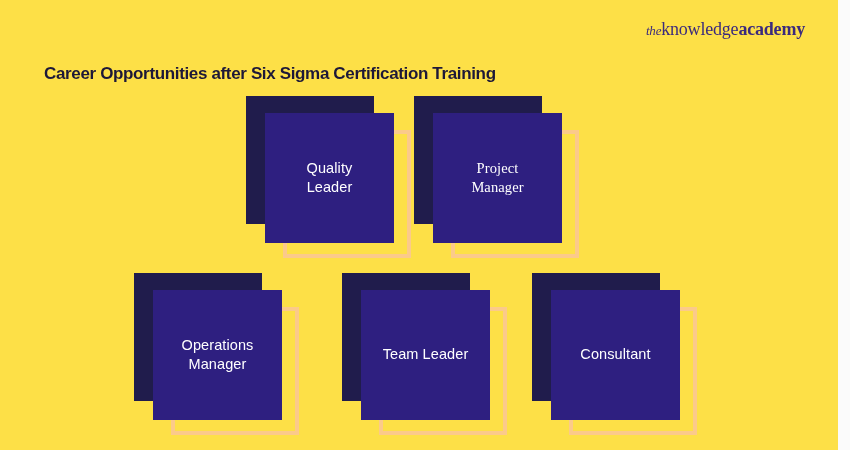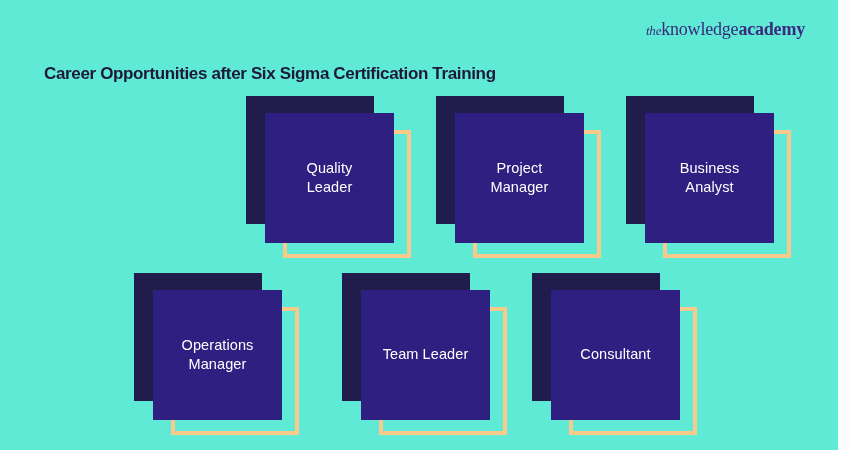--- a/index.html
+++ b/index.html
@@ -12,21 +12,21 @@
     background: #fbfbfb;
     font-family: "Liberation Sans", sans-serif;
     overflow: hidden;
     position: relative;
   }
 
   #page {
     position: relative;
     width: 838px;
     height: 450px;
-    background: #5eead4;
+    background: #fde047;
   }
 
   
   .logo {
     position: absolute;
     right: 33px;
     top: 20px;
     font-size: 17.5px;
     letter-spacing: -0.2px;
     color: #3b2a7d;
@@ -129,37 +129,29 @@
 
   <div class="card" style="left:246px; top:96px;">
     <div class="layer-back"></div>
     <div class="layer-outline"></div>
     <div class="layer-main">
       <span class="card-label">Quality
 Leader</span>
     </div>
   </div>
 
-  <div class="card" style="left:436px; top:96px;">
+  <div class="card" style="left:414px; top:96px;font-family:Liberation Serif, serif;">
     <div class="layer-back"></div>
     <div class="layer-outline"></div>
     <div class="layer-main">
       <span class="card-label">Project
 Manager</span>
     </div>
   </div>
 
-  <div class="card" style="left:626px; top:96px;">
-    <div class="layer-back"></div>
-    <div class="layer-outline"></div>
-    <div class="layer-main">
-      <span class="card-label">Business
-Analyst</span>
-    </div>
-  </div>
 
   <div class="card" style="left:134px; top:273px;">
     <div class="layer-back"></div>
     <div class="layer-outline"></div>
     <div class="layer-main">
       <span class="card-label">Operations
 Manager</span>
     </div>
   </div>
 

